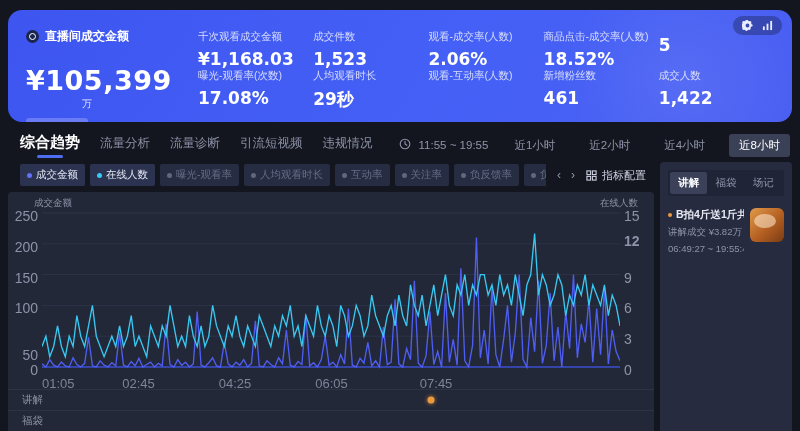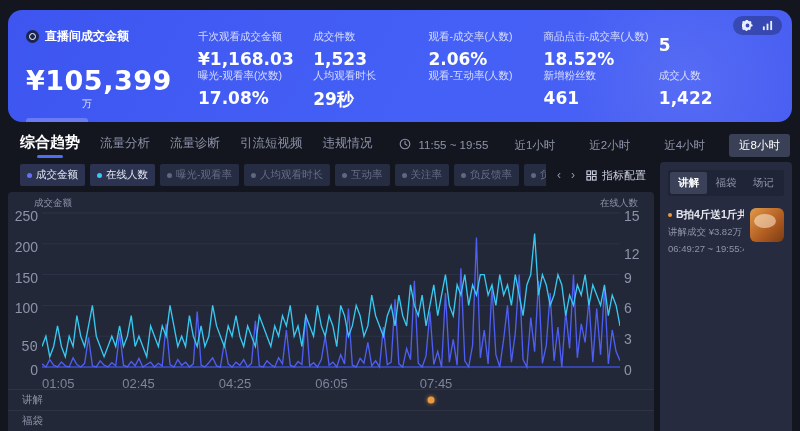--- a/index.html
+++ b/index.html
@@ -245,26 +245,26 @@
               <line x1="0" x2="610" y1="69.6" y2="69.6" stroke="#2d3349" stroke-width="1"></line>
               <line x1="0" x2="610" y1="100.4" y2="100.4" stroke="#2d3349" stroke-width="1"></line>
               <line x1="0" x2="610" y1="131.2" y2="131.2" stroke="#2d3349" stroke-width="1"></line>
               <line x1="0" x2="610" y1="162" y2="162" stroke="#3d4ecf" stroke-width="1.6"></line>
               <polyline points="0.0,158.9 4.1,162.0 8.2,154.6 12.3,160.2 16.4,162.0 20.5,157.1 24.6,160.8 28.7,162.0 32.8,152.8 36.8,159.5 40.9,162.0 45.0,158.3 49.1,132.4 53.2,160.8 57.3,162.0 61.4,155.8 65.5,160.2 69.6,162.0 73.7,157.7 77.8,160.8 81.9,128.1 86.0,160.2 90.1,162.0 94.2,156.5 98.3,160.8 102.3,153.4 106.4,162.0 110.5,159.5 114.6,157.1 118.7,162.0 122.8,158.3 126.9,160.8 131.0,118.9 135.1,159.5 139.2,162.0 143.3,154.6 147.4,160.2 151.5,157.1 155.6,162.0 159.7,158.9 163.8,106.6 167.9,160.2 171.9,162.0 176.0,157.7 180.1,152.8 184.2,160.8 188.3,162.0 192.4,137.4 196.5,158.9 200.6,162.0 204.7,157.1 208.8,160.2 212.9,154.6 217.0,162.0 221.1,158.3 225.2,115.8 229.3,160.8 233.4,162.0 237.4,155.8 241.5,159.5 245.6,162.0 249.7,152.8 253.8,158.9 257.9,125.0 262.0,160.2 266.1,162.0 270.2,156.5 274.3,159.5 278.4,109.6 282.5,160.8 286.6,157.7 290.7,162.0 294.8,154.6 298.9,131.2 303.0,160.2 307.0,157.1 311.1,162.0 315.2,149.7 319.3,158.9 323.4,103.5 327.5,160.2 331.6,162.0 335.7,153.4 339.8,158.3 343.9,137.4 348.0,160.8 352.1,155.8 356.2,162.0 360.3,122.0 364.4,159.5 368.5,157.1 372.6,94.2 376.6,158.9 380.7,162.0 384.8,143.5 388.9,154.6 393.0,75.8 397.1,158.3 401.2,162.0 405.3,150.9 409.4,106.6 413.5,159.5 417.6,146.6 421.7,162.0 425.8,88.1 429.9,157.1 434.0,134.3 438.1,160.2 442.1,63.4 446.2,155.8 450.3,162.0 454.4,140.4 458.5,32.6 462.6,152.8 466.7,125.0 470.8,158.9 474.9,81.9 479.0,149.7 483.1,162.0 487.2,134.3 491.3,100.4 495.4,157.1 499.5,128.1 503.6,69.6 507.7,154.6 511.7,162.0 515.8,112.7 519.9,146.6 524.0,75.8 528.1,158.3 532.2,140.4 536.3,88.1 540.4,155.8 544.5,122.0 548.6,162.0 552.7,106.6 556.8,143.5 560.9,69.6 565.0,152.8 569.1,118.9 573.2,137.4 577.2,94.2 581.3,157.1 585.4,103.5 589.5,149.7 593.6,81.9 597.7,158.9 601.8,125.0 605.9,146.6 610.0,155.8" fill="none" stroke="#4f5ef2" stroke-width="1.4"></polyline>
               <polyline points="0.0,141.5 4.1,131.2 8.2,151.7 12.3,141.5 16.4,120.9 20.5,141.5 24.6,151.7 28.7,131.2 32.8,141.5 36.8,110.7 40.9,131.2 45.0,141.5 49.1,120.9 53.2,100.4 57.3,131.2 61.4,141.5 65.5,151.7 69.6,141.5 73.7,131.2 77.8,141.5 81.9,120.9 86.0,141.5 90.1,131.2 94.2,110.7 98.3,141.5 102.3,131.2 106.4,141.5 110.5,151.7 114.6,120.9 118.7,131.2 122.8,141.5 126.9,120.9 131.0,131.2 135.1,100.4 139.2,120.9 143.3,141.5 147.4,131.2 151.5,141.5 155.6,110.7 159.7,131.2 163.8,141.5 167.9,120.9 171.9,141.5 176.0,131.2 180.1,100.4 184.2,120.9 188.3,131.2 192.4,141.5 196.5,120.9 200.6,131.2 204.7,110.7 208.8,131.2 212.9,141.5 217.0,120.9 221.1,131.2 225.2,141.5 229.3,110.7 233.4,120.9 237.4,131.2 241.5,141.5 245.6,120.9 249.7,131.2 253.8,110.7 257.9,120.9 262.0,100.4 266.1,131.2 270.2,120.9 274.3,141.5 278.4,110.7 282.5,120.9 286.6,131.2 290.7,100.4 294.8,120.9 298.9,131.2 303.0,110.7 307.0,120.9 311.1,141.5 315.2,100.4 319.3,110.7 323.4,131.2 327.5,120.9 331.6,100.4 335.7,110.7 339.8,131.2 343.9,120.9 348.0,90.1 352.1,110.7 356.2,120.9 360.3,131.2 364.4,110.7 368.5,100.4 372.6,120.9 376.6,90.1 380.7,110.7 384.8,120.9 388.9,79.9 393.0,100.4 397.1,110.7 401.2,90.1 405.3,120.9 409.4,100.4 413.5,79.9 417.6,110.7 421.7,90.1 425.8,69.6 429.9,100.4 434.0,110.7 438.1,79.9 442.1,90.1 446.2,69.6 450.3,100.4 454.4,79.9 458.5,90.1 462.6,69.6 466.7,69.6 470.8,90.1 474.9,79.9 479.0,100.4 483.1,69.6 487.2,90.1 491.3,79.9 495.4,100.4 499.5,69.6 503.6,90.1 507.7,110.7 511.7,79.9 515.8,69.6 519.9,28.5 524.0,90.1 528.1,69.6 532.2,79.9 536.3,100.4 540.4,90.1 544.5,69.6 548.6,79.9 552.7,110.7 556.8,90.1 560.9,100.4 565.0,79.9 569.1,90.1 573.2,69.6 577.2,100.4 581.3,79.9 585.4,90.1 589.5,100.4 593.6,79.9 597.7,110.7 601.8,90.1 605.9,100.4 610.0,120.9" fill="none" stroke="#38c9f2" stroke-width="1.4"></polyline>
             </svg>
         <span class="ytick l" style="top: 3px;">250</span>
             <span class="ytick r" style="top: 3px;">15</span>
             <span class="ytick l" style="top: 33.8px;">200</span>
-            <span class="ytick r" style="top: 41px;">12</span>
+            <span class="ytick r" style="top: 28px; font-weight: bold;">12</span>
             <span class="ytick l" style="top: 64.6px; text-align: right;">150</span>
             <span class="ytick r" style="top: 64.6px;">9</span>
             <span class="ytick l" style="top: 95.4px;">100</span>
             <span class="ytick r" style="top: 95.4px;">6</span>
-            <span class="ytick l" style="top: 134px; font-family: Liberation Mono, monospace;">50</span>
+            <span class="ytick l" style="top: 142px;">50</span>
             <span class="ytick r" style="top: 126.2px;">3</span>
             <span class="ytick l" style="top: 157px;">0</span>
             <span class="ytick r" style="top: 157px;">0</span>
           </div>
         <div class="xlabels" id="xlabels">
             <span style="left: 0%;">01:05</span>
             <span style="left: 16.7%; transform: translateX(-50%);">02:45</span>
             <span style="left: 33.4%; transform: translateX(-50%);">04:25</span>
             <span style="left: 50.1%; transform: translateX(-50%);">06:05</span>
             <span style="left: 66.8%; transform: translateX(-50%); margin-left: 8px;">07:45</span>

